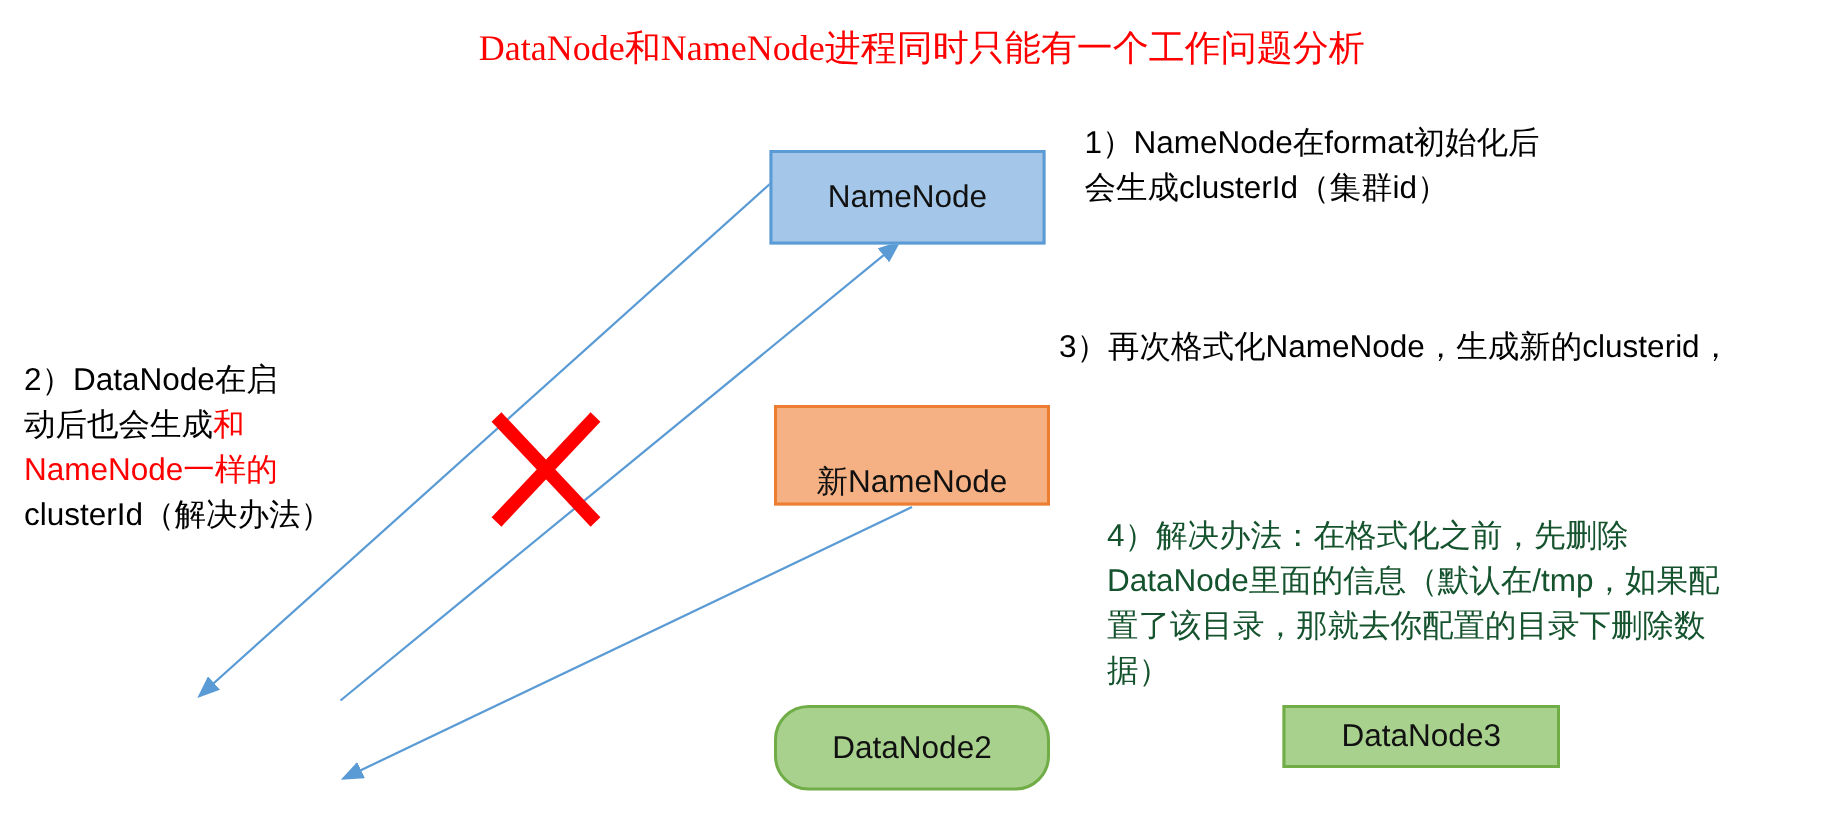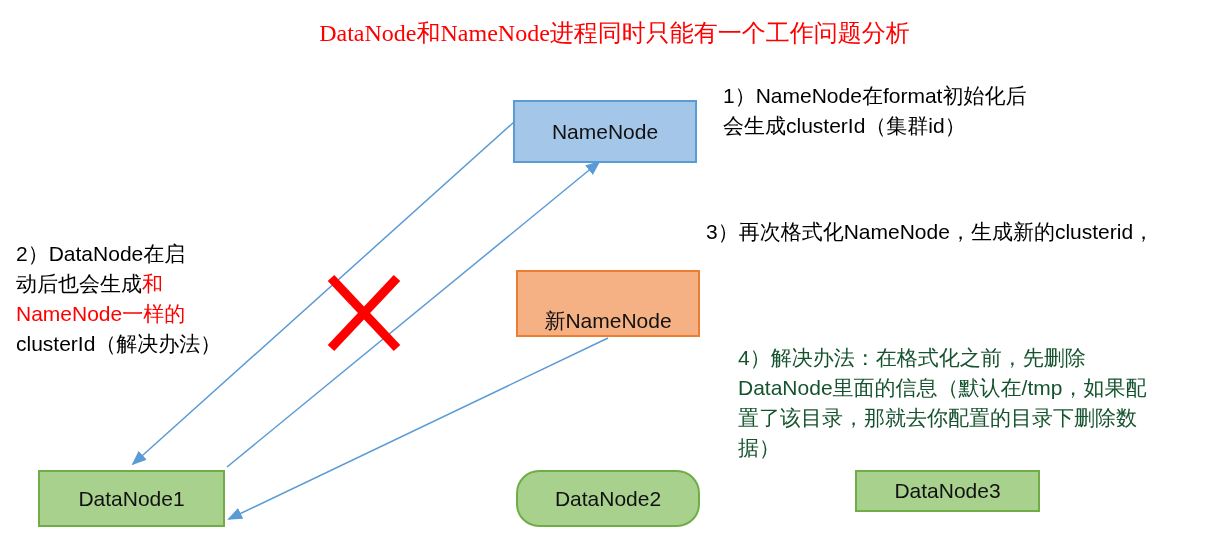--- a/index.html
+++ b/index.html
@@ -72,23 +72,20 @@
   <div class="slide-title">DataNode和NameNode进程同时只能有一个工作问题分析</div>
 
   <div class="node node-blue" id="node-namenode">
     <span>NameNode</span>
   </div>
 
   <div class="node node-orange" id="node-new-namenode">
     <span>新NameNode</span>
   </div>
 
-  <div class="node node-green" id="node-datanode1">
-    <span>DataNode1</span>
-  </div>
 
   <div class="node node-green" id="node-datanode2">
     <span>DataNode2</span>
   </div>
 
   <div class="node node-green" id="node-datanode3">
     <span>DataNode3</span>
   </div>
 
   <div class="note" id="note-1">

